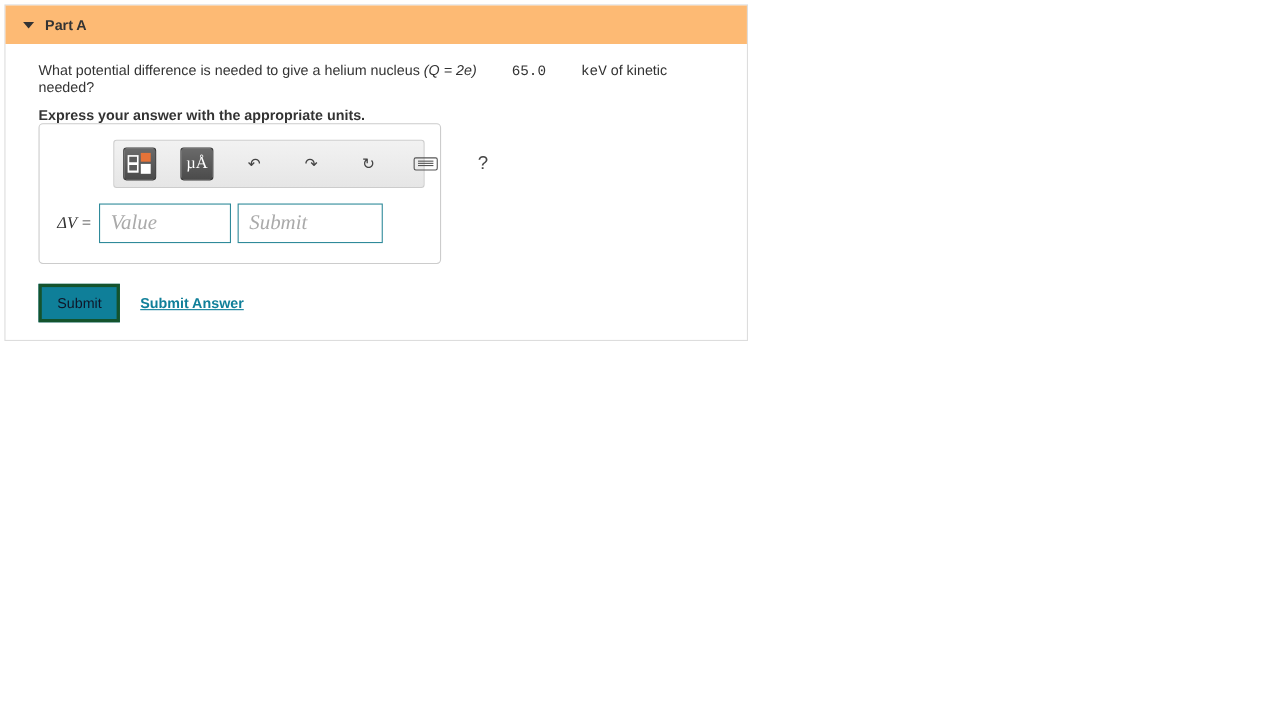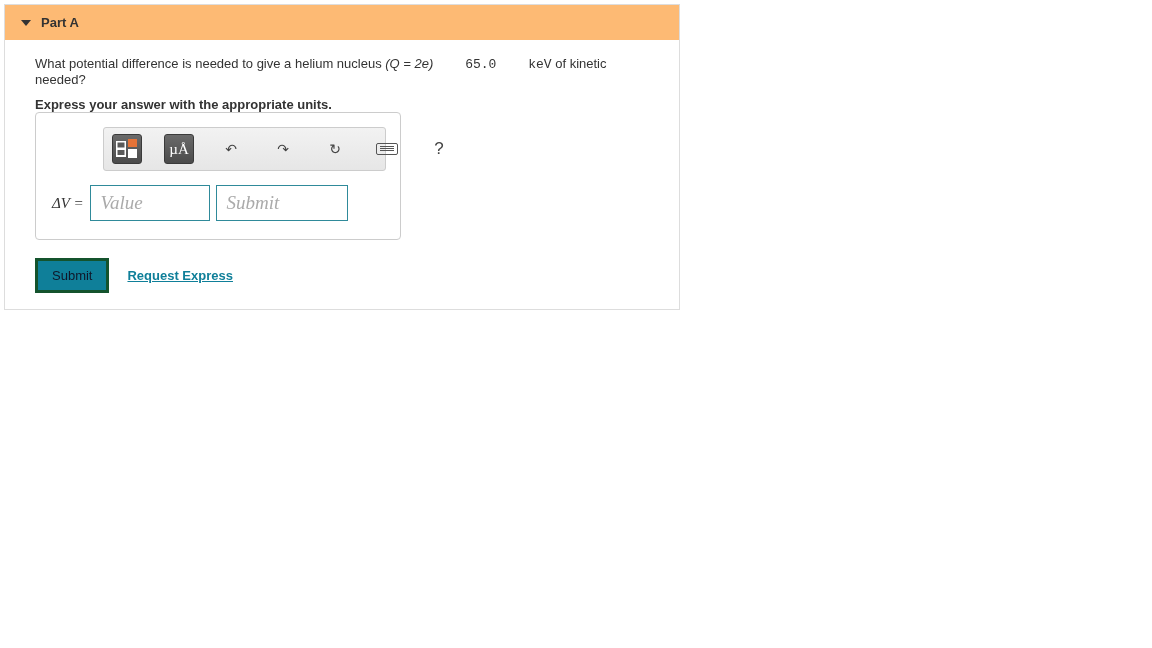--- a/index.html
+++ b/index.html
@@ -173,17 +173,17 @@
           <span>Value</span>
         </div>
         <div class="field units">
           <span>Submit</span>
         </div>
       </div>
     </div>
 
     <div class="actions">
       <button class="submit">Submit</button>
-      <a class="reqlink">Request Express</a>
+      <a class="reqlink">Submit Answer</a>
     </div>
 
   </div>
 </div>
 
 </body></html>

